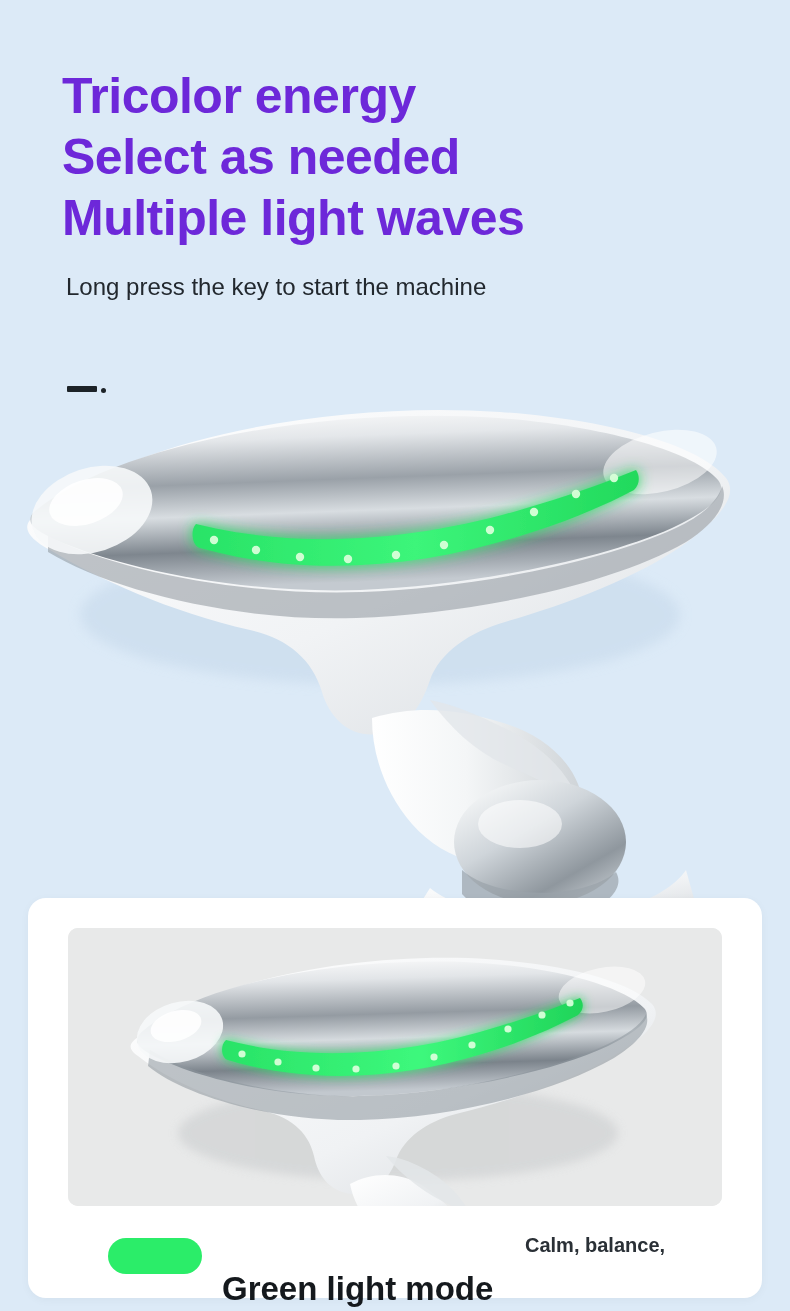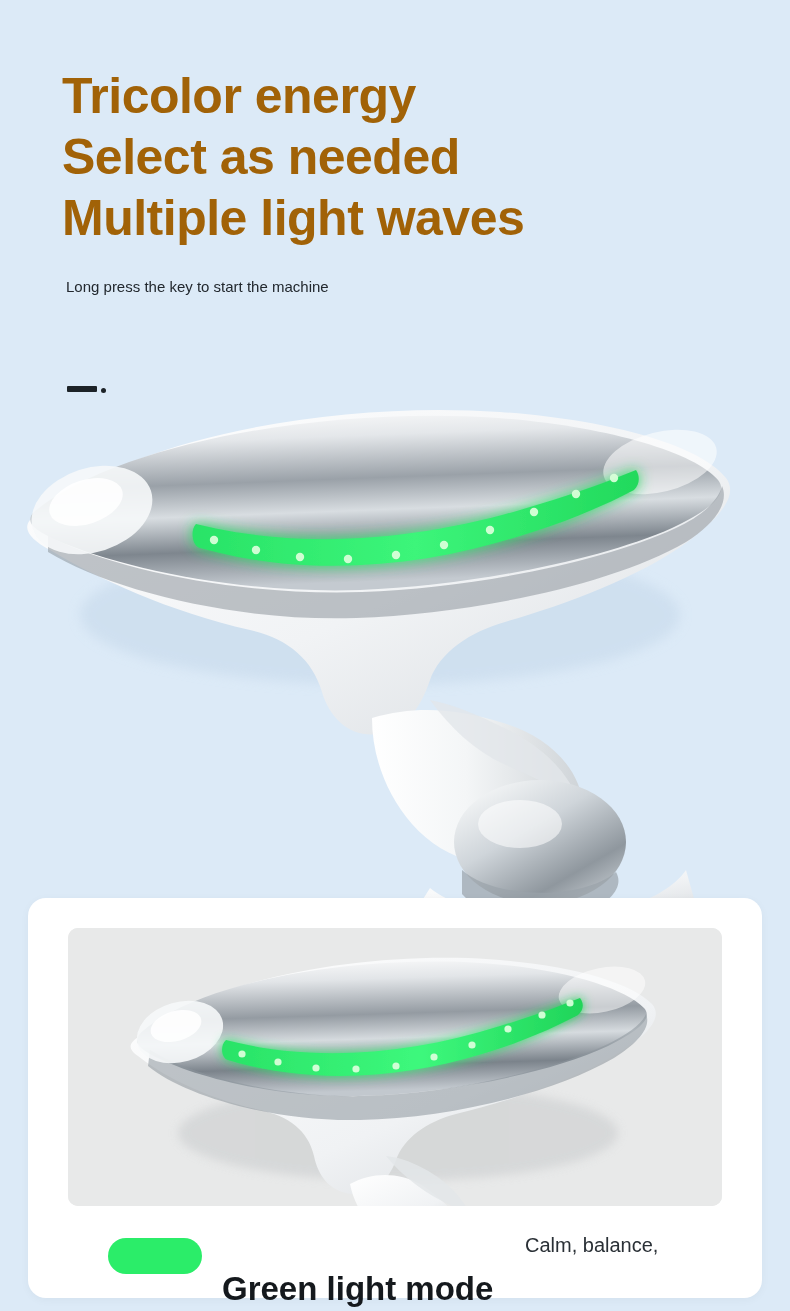--- a/index.html
+++ b/index.html
@@ -21,32 +21,32 @@
   .headline {
     position: absolute;
     left: 62px;
     top: 66px;
     width: 640px;
   }
   .headline .line {
     font-size: 50px;
     font-weight: 700;
     line-height: 61px;
-    color: #a16207;
+    color: #6d28d9;
     letter-spacing: -0.5px;
     white-space: nowrap;
   }
   .subcopy {
     position: absolute;
     left: 66px;
     top: 272px;
     width: 640px;
   }
   .subcopy .sline {
-    font-size: 15px;
+    font-size: 24px;
     font-weight: 400;
     line-height: 30px;
     color: #22282e;
     white-space: nowrap;
   }
   .dash-mark {
     position: absolute;
     left: 67px;
     top: 386px;
     width: 30px;
@@ -124,20 +124,21 @@
     margin-top: 40px;
   }
   .legend-desc {
     position: absolute;
     left: 455px;
     top: 4px;
     width: 210px;
     font-size: 20px;
     line-height: 27px;
     color: #2a3036;
+    font-weight: bold;
   }
 </style>
 </head>
 <body>
 
 <div class="page">
 
   <div class="headline">
     <div class="line">Tricolor energy</div>
     <div class="line">Select as needed</div>

